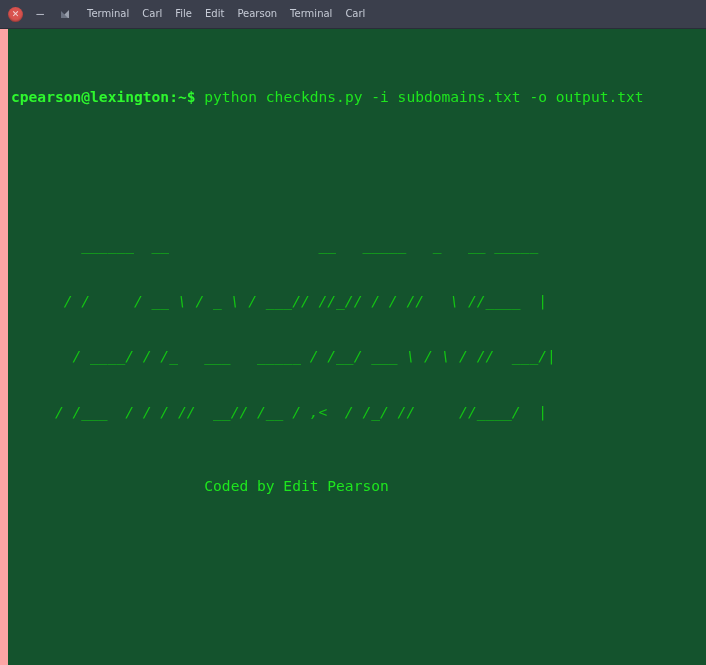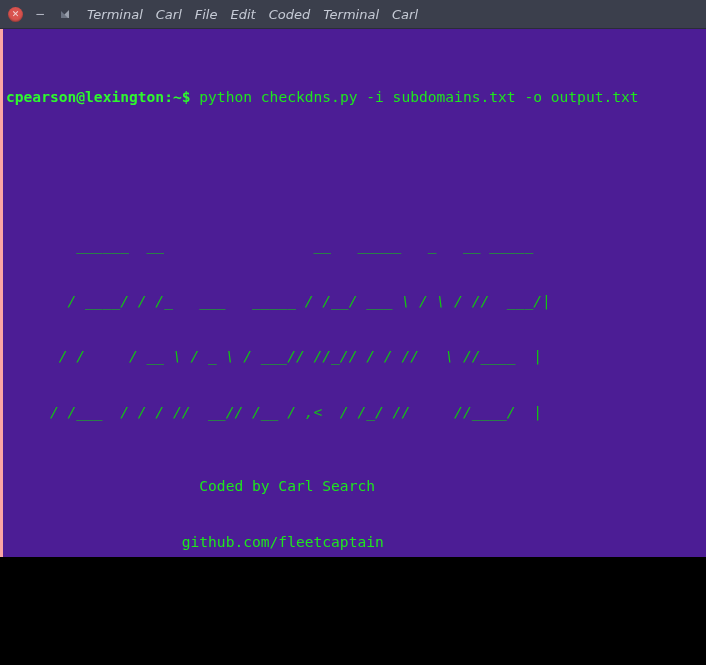--- a/index.html
+++ b/index.html
@@ -53,32 +53,31 @@
   .ctl-max svg { display:block; }
   .menubar {
     display: flex;
     align-items: center;
     margin-left: 14px;
     gap: 13px;
   }
   .menu-item {
     color: #c6cbd6;
     font-family: "DejaVu Sans", "Liberation Sans", sans-serif;
-    font-size: 13px;
+    font-size: 10px;
     line-height: 1;
     white-space: nowrap;
-    font-style: italic;
   }
 
   
   #term {
     position: relative;
-    height: 528px;
-    background: #4c1d95;
-    border-left: 3px solid #fca5a5;
+    height: 636px;
+    background: #14532d;
+    border-left: 8px solid #fca5a5;
     box-sizing: border-box;
     overflow: hidden;
   }
   #screen {
     position: absolute;
     top: 0px;
     left: 0px;
     padding: 3px 0 0 3px;
     font-size: 14.6px;
     line-height: 18.55px;
@@ -106,40 +105,39 @@
           <path d="M1 9 L9 9 L9 1 Z" fill="#9aa0ad"></path>
           <path d="M1 9 L1 2 L8 9 Z" fill="#6d7483"></path>
         </svg>
       </div>
     </div>
     <div class="menubar">
       <span class="menu-item">Terminal</span>
       <span class="menu-item">Carl</span>
       <span class="menu-item">File</span>
       <span class="menu-item">Edit</span>
-      <span class="menu-item">Coded</span>
+      <span class="menu-item">Pearson</span>
       <span class="menu-item">Terminal</span>
       <span class="menu-item">Carl</span>
     </div>
   </div>
 
   <div id="term">
     <div id="screen">
 
       <div class="line"><span class="prompt">cpearson@lexington:~$</span><span class="cmd"> python checkdns.py -i subdomains.txt -o output.txt</span></div>
 
       <div class="blank"></div>
 
       <div class="line art">        ______  __                 __   _____   _   __ _____ </div>
+      <div class="line art">      / /     / __ \ / _ \ / ___// //_// / / //   \ //____  |</div>
       <div class="line art">       / ____/ / /_   ___   _____ / /__/ ___ \ / \ / //  ___/|</div>
-      <div class="line art">      / /     / __ \ / _ \ / ___// //_// / / //   \ //____  |</div>
       <div class="line art">     / /___  / / / //  __// /__ / ,&lt;  / /_/ //     //____/  |</div>
 
-      <div class="line">                      Coded by Carl Search</div>
-      <div class="line">                    github.com/fleetcaptain</div>
+      <div class="line">                      Coded by Edit Pearson</div>
 
       <div class="blank"></div>
 
       
       
       
 
       
 
       

